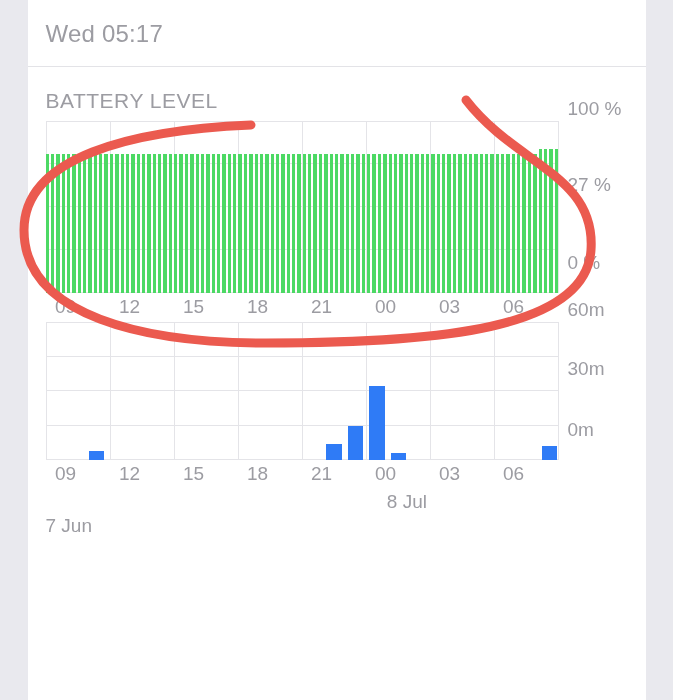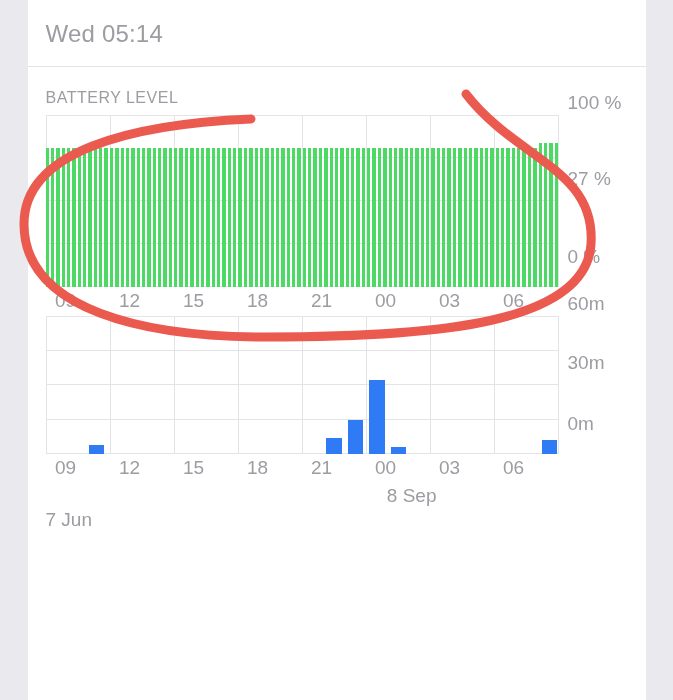--- a/index.html
+++ b/index.html
@@ -29,21 +29,21 @@
       color: #9c9ca2;
       margin-top: 6px;
       letter-spacing: 0.2px;
     }
     .divider {
       height: 1px;
       background: #e3e3e7;
       margin: 18px -18px 0 -18px;
     }
     .section-label {
-      font-size: 16px;
+      font-size: 21px;
       color: #9c9ca2;
       letter-spacing: 0.5px;
       margin-top: 22px;
       margin-bottom: 8px;
     }
     .chart-wrap {
       display: flex;
       align-items: stretch;
     }
     .chart-area {
@@ -132,21 +132,21 @@
       position: absolute;
       pointer-events: none;
       z-index: 10;
     }
   </style>
 </head>
 <body>
 
 <div class="card">
 
-  <div class="subtitle">Wed 05:14</div>
+  <div class="subtitle">Wed 05:17</div>
 
   <div class="divider"></div>
 
   <div class="section-label">BATTERY LEVEL</div>
 
   <div class="chart-wrap" style="position:relative;">
     <div class="chart-area" id="battery-plot" style="height:172px;">
       <div class="grid" id="battery-grid">
           <div class="hline" style="bottom: 0%;"></div>
           <div class="hline" style="bottom: 25%;"></div>
@@ -354,18 +354,18 @@
         <div class="x-tick" style="left: 64.75%;">00</div>
         <div class="x-tick" style="left: 77.25%;">03</div>
         <div class="x-tick" style="left: 89.75%;">06</div>
       </div>
     <div style="flex:0 0 70px;"></div>
   </div>
 
   <div class="date-row">
     <div class="date-inner" id="activity-dates">
         <div class="date-lbl" style="left: 0%; margin-top: 24px;">7 Jun</div>
-        <div class="date-lbl" style="left: 66.6667%;">8 Sep</div>
+        <div class="date-lbl" style="left: 66.6667%;">8 Jul</div>
       </div>
     <div style="flex:0 0 70px;"></div>
   </div>
 
 </div>
 
 </body></html>

